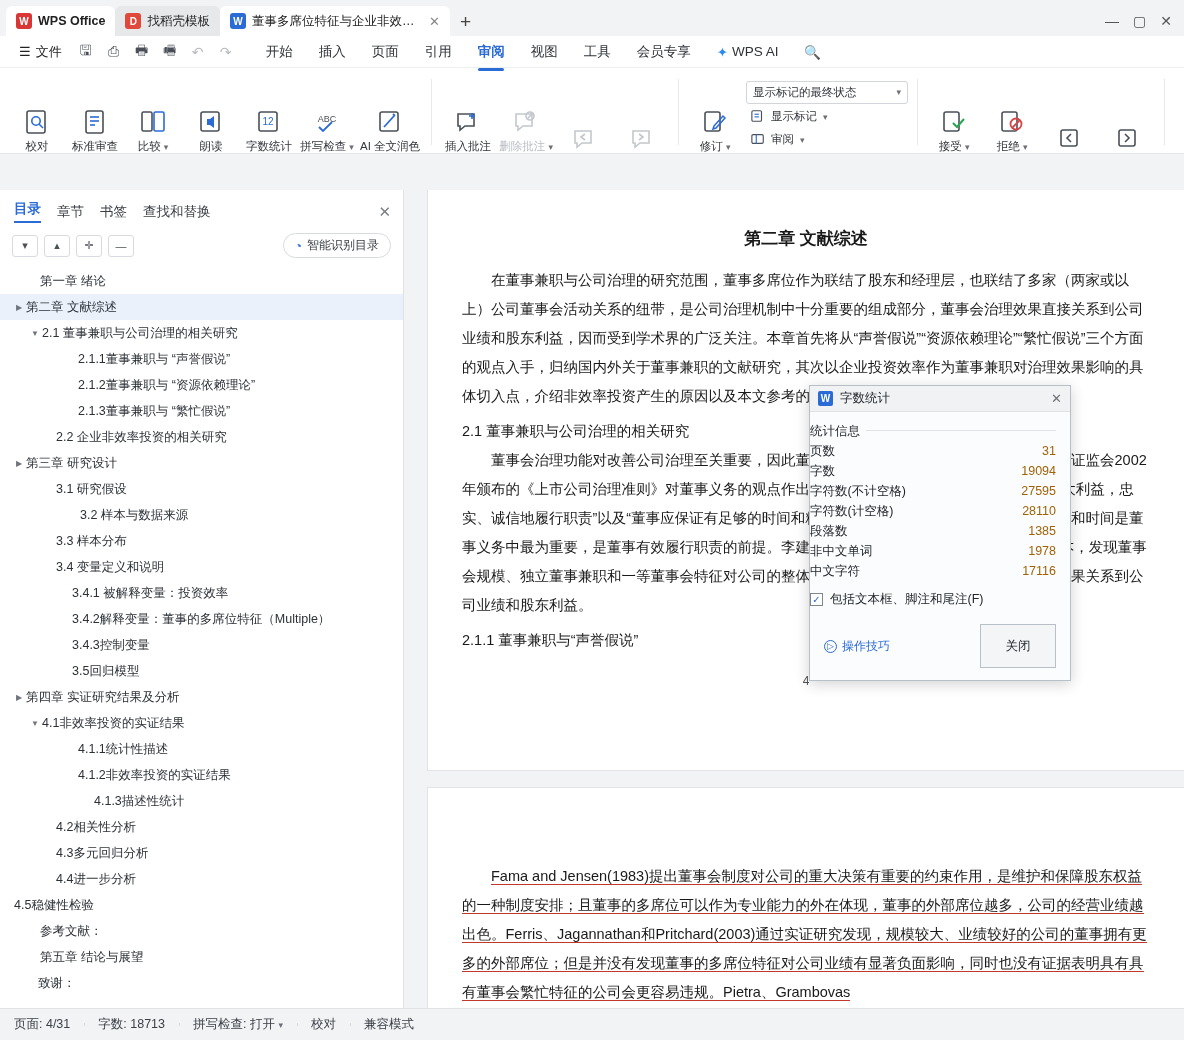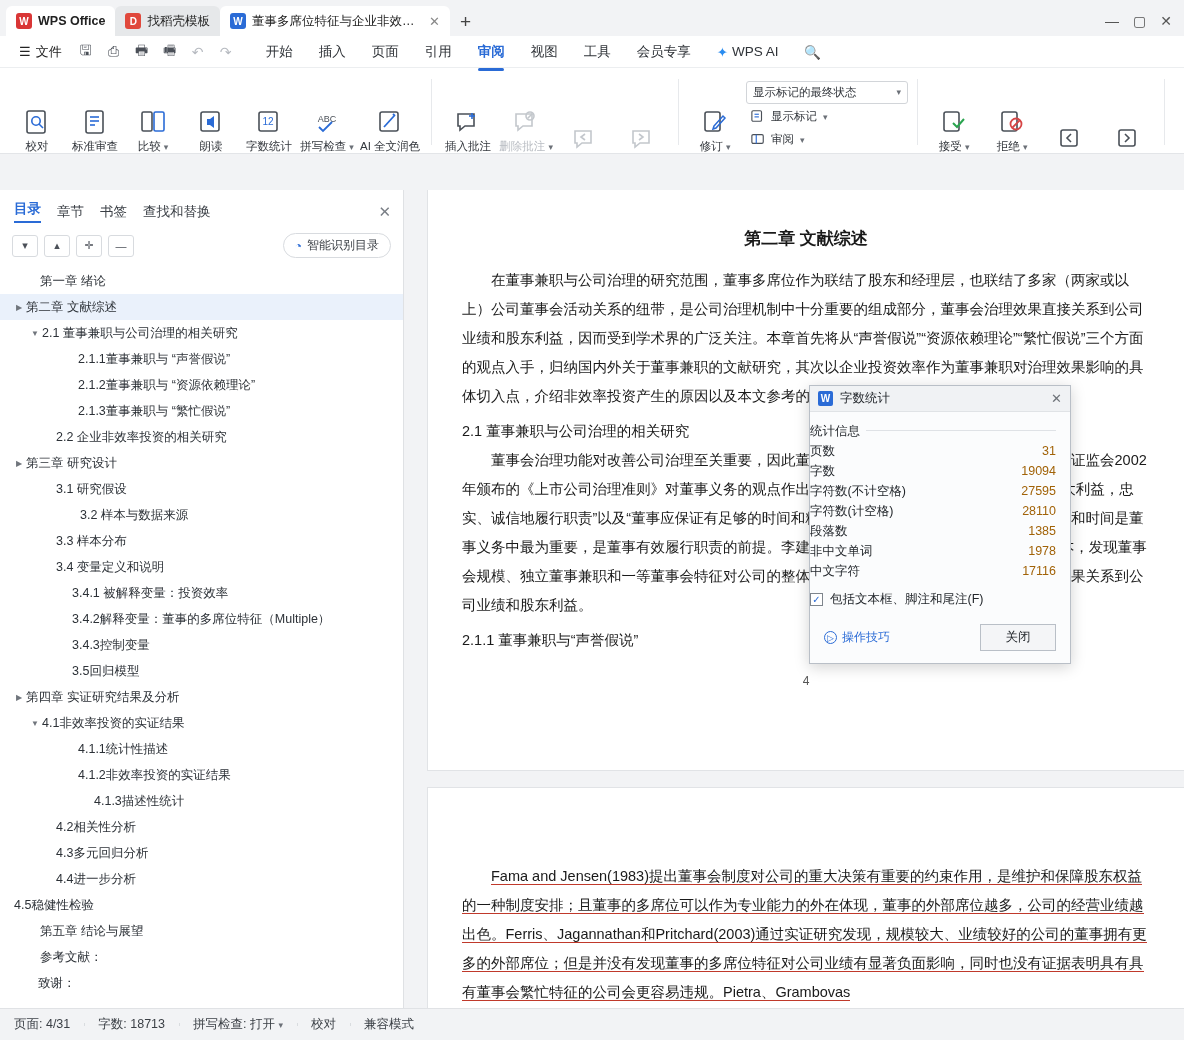--- a/index.html
+++ b/index.html
@@ -151,21 +151,21 @@
     align-items:center; font-size:12.5px; }
   .srow .v { color:#a16207; }
   .chk { display:flex; align-items:center; gap:7px; margin-top:10px; font-size:12.5px; }
   .chk .bx { width:13px; height:13px; border:1px solid #7e858d; background:#fff;
     display:flex; align-items:center; justify-content:center; color:#2a6bd6;
     font-size:10px; line-height:1; }
   .dlg-foot { display:flex; align-items:center; padding:8px 14px 12px 14px; }
   .tip { display:flex; align-items:center; gap:5px; color:#2a6bd6; font-size:12px; }
   .tip .o { width:13px; height:13px; border:1px solid #2a6bd6; border-radius:50%;
     display:flex; align-items:center; justify-content:center; font-size:9px; }
-  .btn-close { margin-left:auto; width:76px; height:27px; border:1px solid #b9bfc7;
+  .btn-close { margin-left:auto; width:76px; height:44px; border:1px solid #b9bfc7;
     background:#f4f5f7; display:flex; align-items:center; justify-content:center;
     font-size:12.5px; }
 
   
   .status { position:absolute; bottom:0; left:0; right:0; height:32px;
     background:#f2f3f5; border-top:1px solid #e0e2e5; display:flex;
     align-items:center; font-size:12.5px; color:#3a3f45; }
   .st { padding:0 14px; position:relative; }
   .st + .st:before { content:""; position:absolute; left:0; top:7px; bottom:7px;
     width:1px; background:#d9dcdf; }
@@ -546,25 +546,25 @@
       <div class="toc-row" style="padding-left:42px;">
           <span class="tw"></span>
           <span class="tx">4.4进一步分析</span>
         </div>
       <div class="toc-row" style="">
           <span class="tw"></span>
           <span class="tx">4.5稳健性检验</span>
         </div>
       <div class="toc-row" style="padding-left:26px;">
           <span class="tw"></span>
+          <span class="tx">参考文献：</span>
+        </div>
+      <div class="toc-row" style="padding-left:26px;">
+          <span class="tw"></span>
           <span class="tx">第五章  结论与展望</span>
-        </div>
-      <div class="toc-row" style="padding-left:26px;">
-          <span class="tw"></span>
-          <span class="tx">参考文献：</span>
         </div>
       <div class="toc-row" style="padding-left:24px;">
           <span class="tw"></span>
           <span class="tx">致谢：</span>
         </div>
     </div>
   </div>
 
   <div class="docarea">
     <div class="mark-handle">

